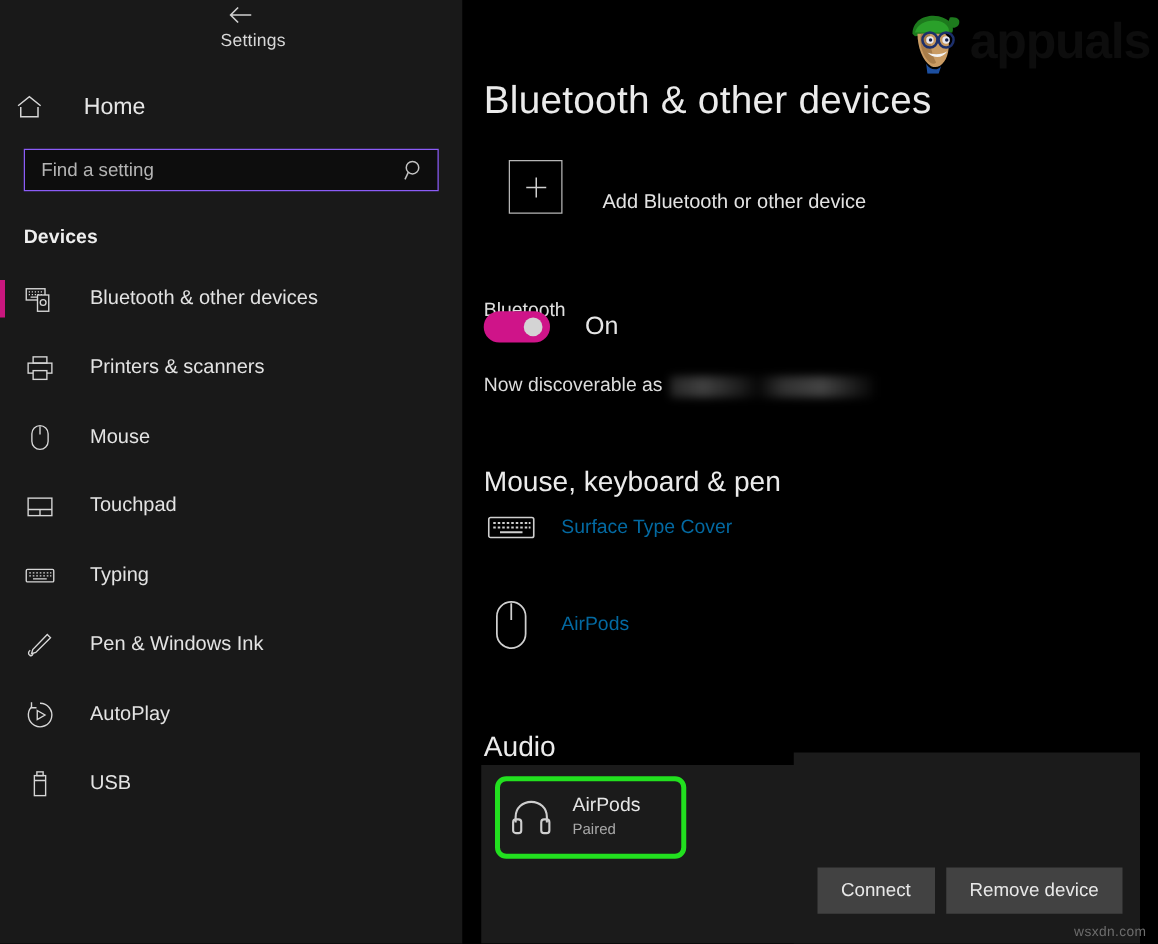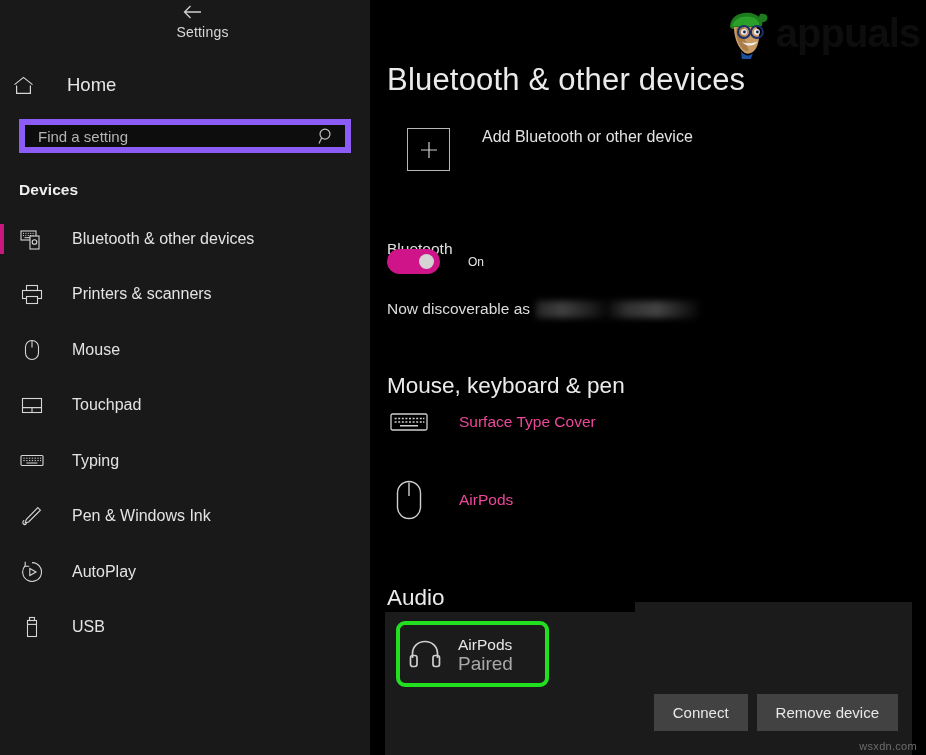--- a/index.html
+++ b/index.html
@@ -54,21 +54,21 @@
   .home-row .ic { width: 28px; display:flex; align-items:center; }
   .home-row .lbl {
     color: #e6e6e6;
     font-size: 18.5px;
     margin-left: 26px;
   }
 
   .search-wrap {
     margin: 11px 19px 0 19px;
     height: 34px;
-    border: 6px solid #8b5cf6;
+    border: 1px solid #8b5cf6;
     background: #0d0d0d;
     display: flex;
     align-items: center;
     position: relative;
   }
   .search-wrap input {
     flex: 1;
     background: transparent;
     border: none;
     outline: none;
@@ -141,21 +141,21 @@
     font-weight: normal;
     position: absolute;
     left: 17px; top: 62px;
     letter-spacing: .2px;
   }
 
   .add-row {
     position: absolute;
     left: 17px; top: 128px;
     display: flex;
-    align-items: flex-start;
+    align-items: flex-end;
     cursor: pointer;
     padding-left: 20px;
   }
   .plus-box {
     width: 43px; height: 43px;
     border: 1px solid #b6b6b6;
     display: flex;
     align-items: center;
     justify-content: center;
   }
@@ -187,21 +187,21 @@
   }
   .toggle .knob {
     position: absolute;
     width: 15px; height: 15px;
     border-radius: 50%;
     background: #d4d4d4;
     top: 5px; right: 6px;
   }
   .toggle-state {
     color: #e6e6e6;
-    font-size: 12px;
+    font-size: 20px;
     margin-left: 28px;
   }
 
   .discover {
     position: absolute;
     left: 17px; top: 300px;
     display: flex;
     align-items: center;
     color: #dcdcdc;
     font-size: 15.5px;
@@ -232,23 +232,23 @@
     align-items: center;
     cursor: pointer;
   }
   .device-row .d-ic {
     width: 44px;
     display: flex;
     align-items: center;
     justify-content: center;
   }
   .device-row .d-name {
-    color: #ec4899;
+    color: #0369a1;
     font-size: 15.5px;
-    margin-left: 28px;
+    margin-left: 18px;
     text-align: right;
   }
 
   
   #device-panel {
     position: absolute;
     left: 15px; top: 612px;
     width: 527px; height: 143px;
     background: #1b1b1b;
   }
@@ -279,21 +279,21 @@
   }
   .airpods-text { margin-left: 10px; }
   .airpods-text .n {
     color: #e6e6e6;
     font-size: 15.5px;
     display: block;
     line-height: 19px;
   }
   .airpods-text .s {
     color: #a9a9a9;
-    font-size: 19px;
+    font-size: 12px;
     display: block;
     line-height: 19px;
   }
 
   .btn-row {
     position: absolute;
     right: 14px; bottom: 24px;
     display: flex;
     gap: 9px;
   }

